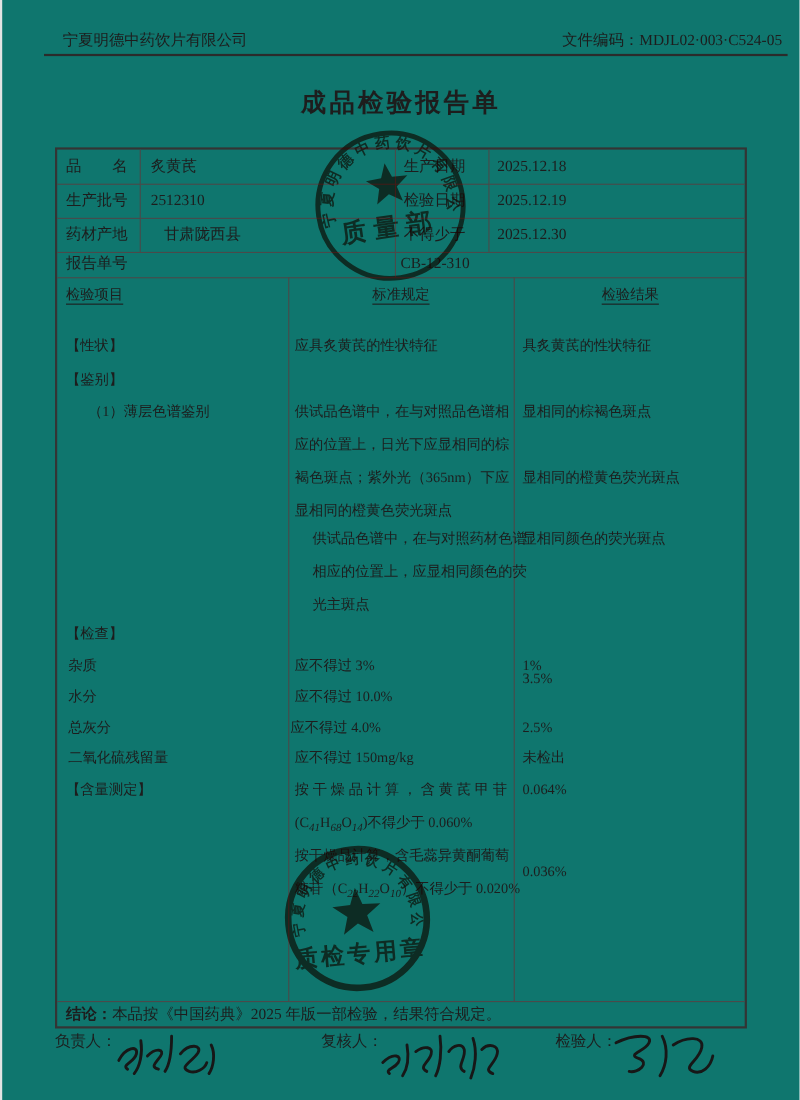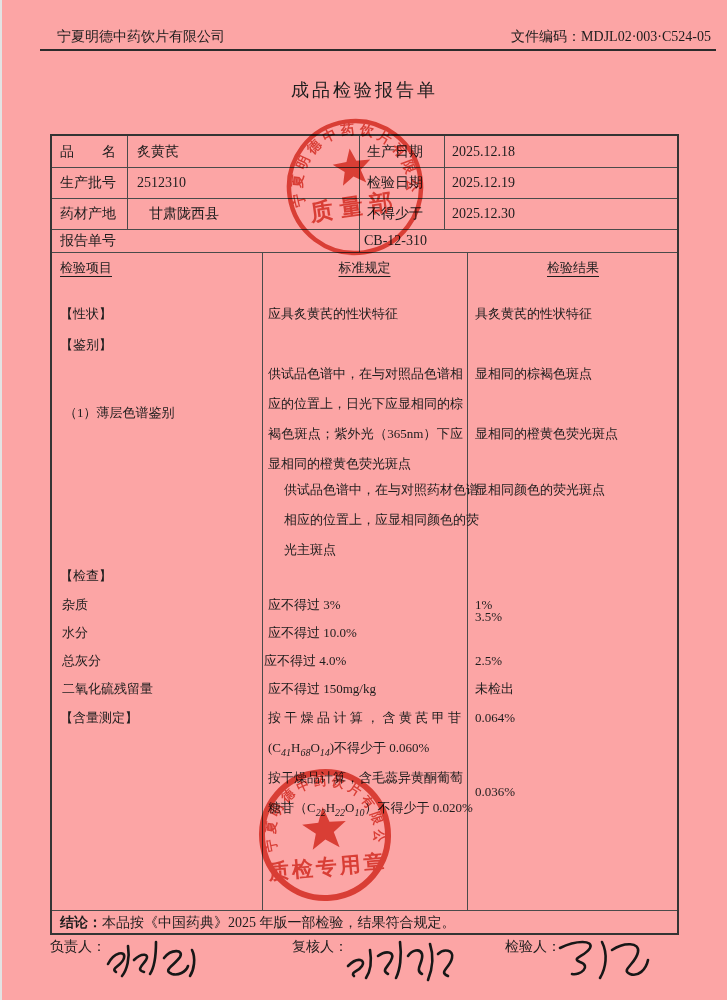--- a/index.html
+++ b/index.html
@@ -1,22 +1,22 @@
 <!DOCTYPE html>
 <html><head>
 <meta charset="utf-8">
 <style>
   html,body{margin:0;padding:0;background:#ffffff;}
-  .page{position:relative;width:727px;height:1000px;background:#fca5a5;overflow:hidden;
+  .page{position:relative;width:727px;height:1000px;background:#0f766e;overflow:hidden;
         font-family:"Liberation Serif","DejaVu Serif",serif;color:#1d1d1d;
         border-left:2px solid #e3e3e3;box-sizing:border-box;}
   .abs{position:absolute;}
   .hdr{font-size:14px;top:28px;white-space:nowrap;}
   .rule{left:38px;top:49px;width:676px;height:2px;background:#2b2b2b;}
-  .title{left:0;right:0;top:78px;text-align:center;font-size:18px;font-weight:normal;letter-spacing:3px;}
+  .title{left:0;right:0;top:78px;text-align:center;font-size:23px;font-weight:bold;letter-spacing:3px;}
   .tbl{left:48px;top:134px;width:629px;height:801px;border:2px solid #343434;box-sizing:border-box;}
   .hline{position:absolute;left:0;right:0;height:1px;background:#4a4a4a;}
   .vline{position:absolute;width:1px;background:#4a4a4a;}
   .cell{position:absolute;font-size:14px;height:31px;line-height:31px;white-space:nowrap;}
   .line{position:absolute;font-size:13px;height:30px;line-height:30px;white-space:nowrap;}
   .para{position:absolute;font-size:13px;line-height:30px;text-align:justify;}
   .cen{text-align:center;white-space:nowrap;}
   .u{text-decoration:underline;text-underline-offset:4px;}
   .jl{text-align:justify;text-align-last:justify;}
   sub{font-size:10px;font-style:italic;}
@@ -66,21 +66,21 @@
 
     <div class="cell" style="left:8px;top:93px;height:23px;line-height:23px;">报告单号</div>
     <div class="cell" style="left:312px;top:93px;height:23px;line-height:23px;">CB-12-310</div>
 
     <div class="line" style="left:8px;top:117px;"><span class="u">检验项目</span></div>
     <div class="line cen" style="left:210px;top:117px;width:205px;"><span class="u">标准规定</span></div>
     <div class="line cen" style="left:415px;top:117px;width:212px;"><span class="u">检验结果</span></div>
 
     <div class="line" style="left:8px;top:163px;">【性状】</div>
     <div class="line" style="left:8px;top:194px;">【鉴别】</div>
-    <div class="line" style="left:12px;top:223px;margin-top:39px;">（1）薄层色谱鉴别</div>
+    <div class="line" style="left:28px;top:223px;">（1）薄层色谱鉴别</div>
     <div class="line" style="left:8px;top:425px;">【检查】</div>
     <div class="line" style="left:10px;top:454px;">杂质</div>
     <div class="line" style="left:10px;top:482px;">水分</div>
     <div class="line" style="left:10px;top:510px;">总灰分</div>
     <div class="line" style="left:10px;top:538px;">二氧化硫残留量</div>
     <div class="line" style="left:8px;top:567px;">【含量测定】</div>
 
     <div class="line" style="left:216px;top:163px;">应具炙黄芪的性状特征</div>
     <div class="para" style="left:216px;top:223px;width:195px;">供试品色谱中，在与对照品色谱相应的位置上，日光下应显相同的棕褐色斑点；紫外光（365nm）下应显相同的橙黄色荧光斑点</div>
     <div class="para" style="left:232px;top:339px;width:195px;">供试品色谱中，在与对照药材色谱相应的位置上，应显相同颜色的荧光主斑点</div>

